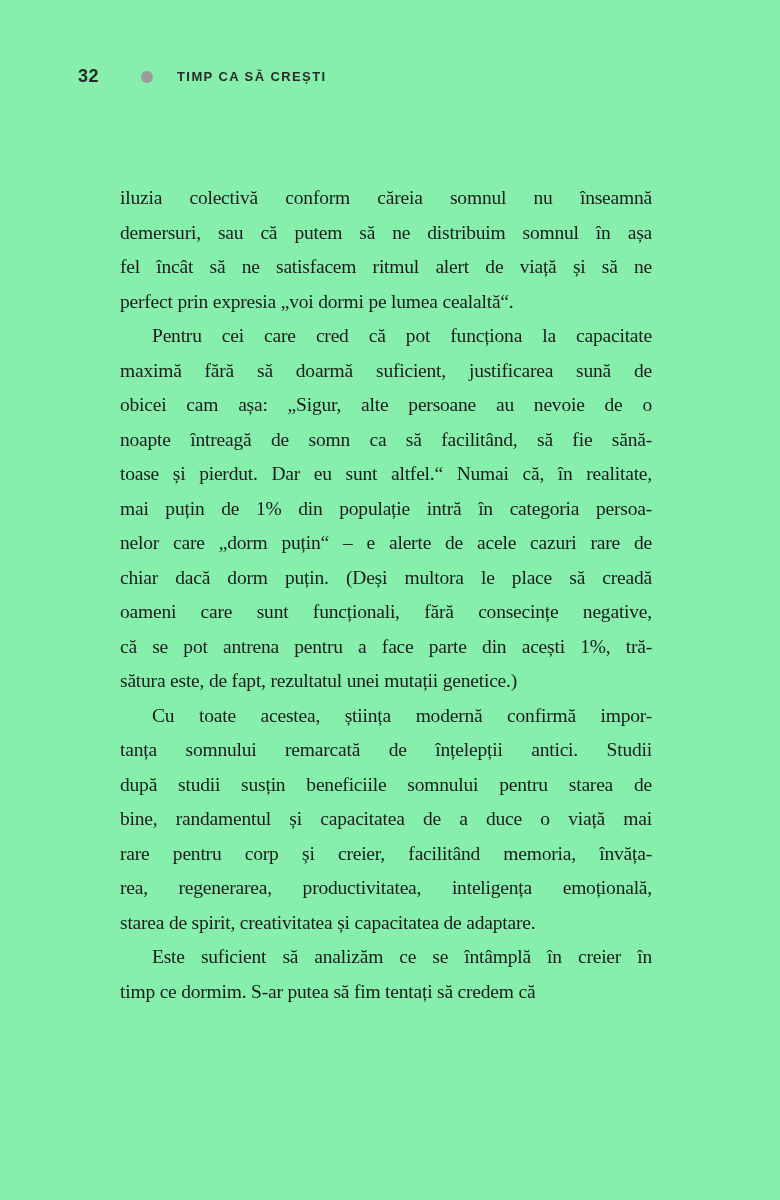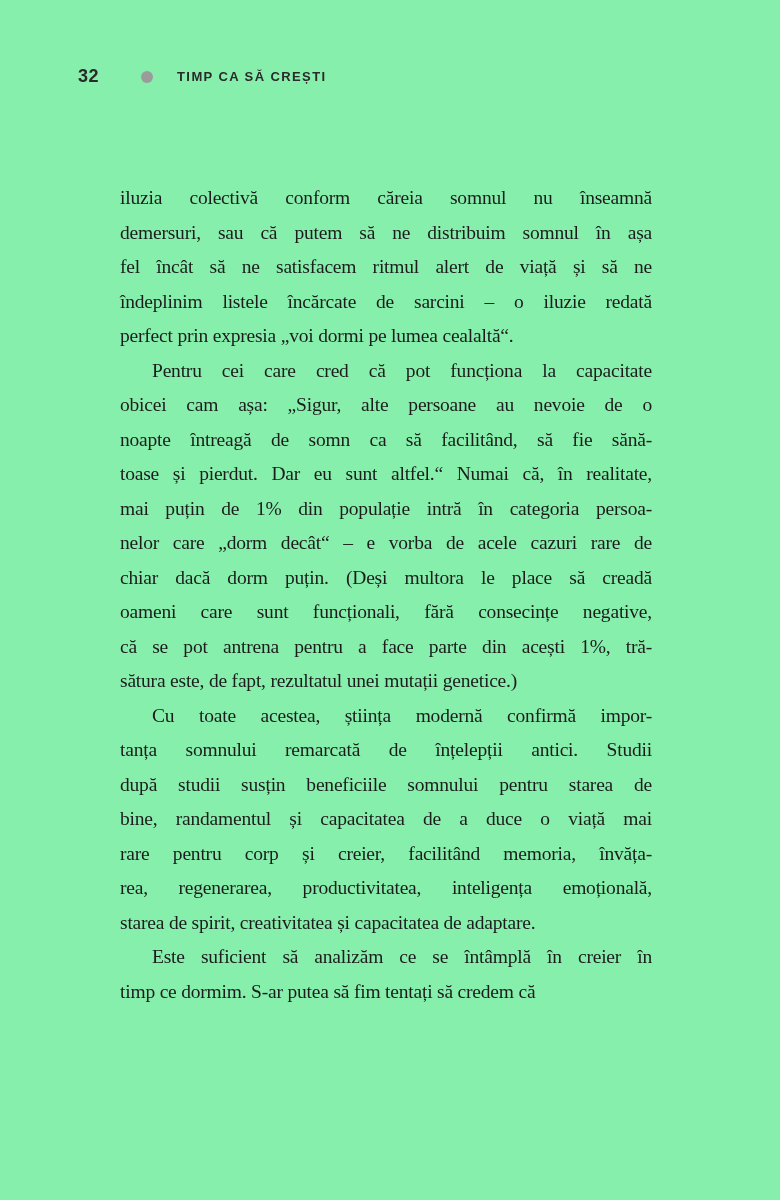--- a/index.html
+++ b/index.html
@@ -80,28 +80,28 @@
   <div class="running-header">
     <span class="page-number">32</span>
     <span class="header-dot"></span>
     <span class="book-title">TIMP CA SĂ CREȘTI</span>
   </div>
 
   <div class="page-text">
       <div class="line">iluzia colectivă conform căreia somnul nu înseamnă</div>
       <div class="line">demersuri, sau că putem să ne distribuim somnul în așa</div>
       <div class="line">fel încât să ne satisfacem ritmul alert de viață și să ne</div>
-      <div class="line">îndeplinim listele încărcate de sarcini – o iluzie redată</div>
       <div class="line last">perfect prin expresia „voi dormi pe lumea cealaltă“.</div>
       <div class="line indent">Pentru cei care cred că pot funcționa la capacitate</div>
+      <div class="line">maximă fără să doarmă suficient, justificarea sună de</div>
       <div class="line">obicei cam așa: „Sigur, alte persoane au nevoie de o</div>
       <div class="line">noapte întreagă de somn ca să facilitând, să fie sănă-</div>
       <div class="line">toase și pierdut. Dar eu sunt altfel.“ Numai că, în realitate,</div>
       <div class="line">mai puțin de 1% din populație intră în categoria persoa-</div>
-      <div class="line">nelor care „dorm decât“ – e vorba de acele cazuri rare de</div>
+      <div class="line">nelor care „dorm puțin“ – e alerte de acele cazuri rare de</div>
       <div class="line">chiar dacă dorm puțin. (Deși multora le place să creadă</div>
       <div class="line">oameni care sunt funcționali, fără consecințe negative,</div>
       <div class="line">că se pot antrena pentru a face parte din acești 1%, tră-</div>
       <div class="line last">sătura este, de fapt, rezultatul unei mutații genetice.)</div>
       <div class="line indent">Cu toate acestea, știința modernă confirmă impor-</div>
       <div class="line">tanța somnului remarcată de înțelepții antici. Studii</div>
       <div class="line">după studii susțin beneficiile somnului pentru starea de</div>
       <div class="line">bine, randamentul și capacitatea de a duce o viață mai</div>
       <div class="line">rare pentru corp și creier, facilitând memoria, învăța-</div>
       <div class="line">rea, regenerarea, productivitatea, inteligența emoțională,</div>

